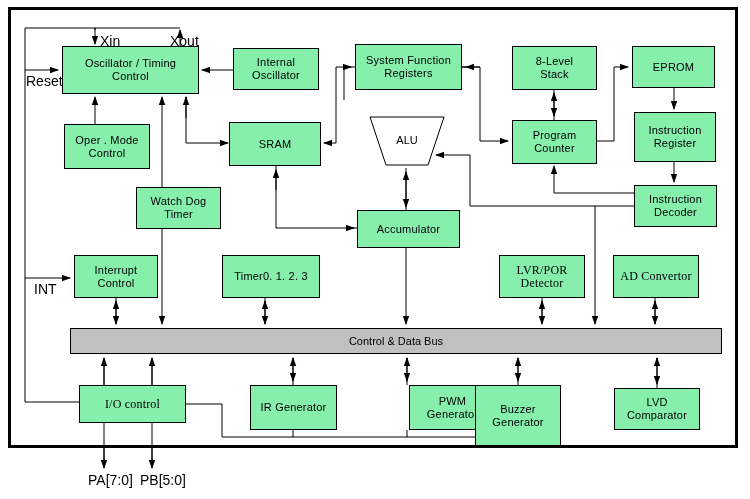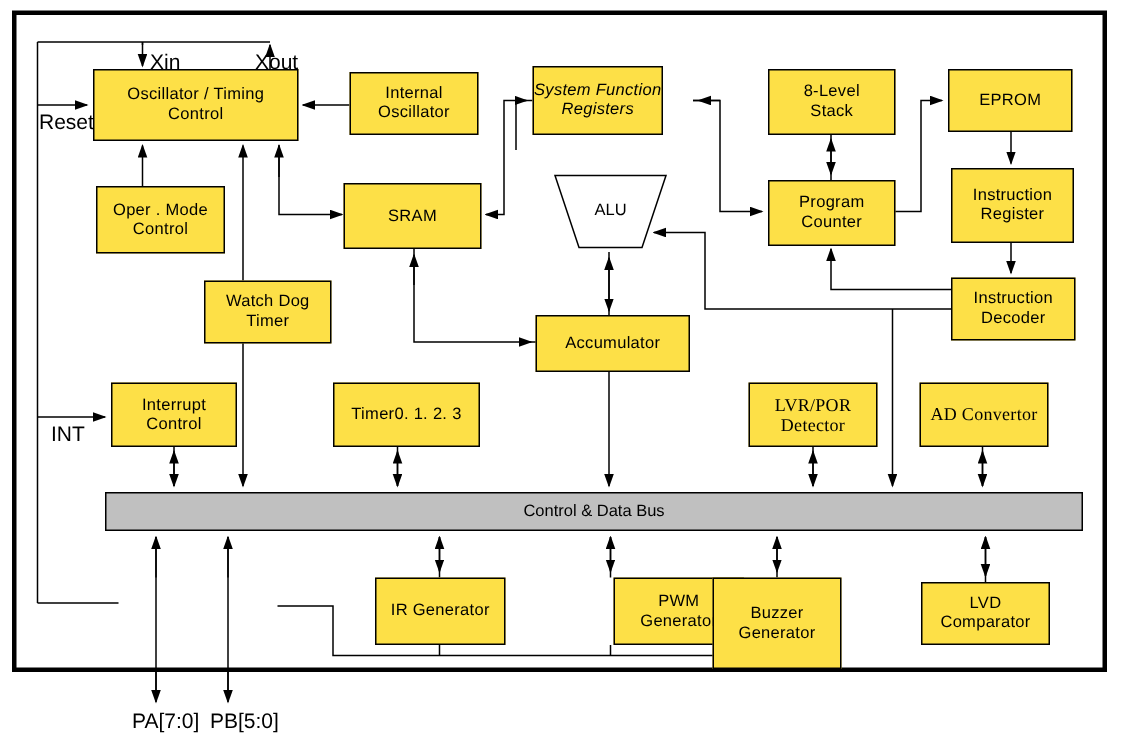--- a/index.html
+++ b/index.html
@@ -18,21 +18,21 @@
   #svg-layer {
     position: absolute;
     left: 0; top: 0;
     width: 750px;
     height: 499px;
   }
   .blk {
     position: absolute;
     box-sizing: border-box;
     border: 1px solid #000000;
-    background: #fde047;
+    background: #86efac;
     display: flex;
     align-items: center;
     justify-content: center;
     text-align: center;
     font-size: 11px;
     line-height: 13px;
     color: #000000;
     letter-spacing: 0.2px;
     z-index: 3;
   }
@@ -184,21 +184,21 @@
 
     </g>
   </svg>
 
   <div class="blk" style="left:62px; top:46px; width:137px; height:48px; white-space:pre-line;">Oscillator / Timing
 Control</div>
 
   <div class="blk" style="left:233px; top:48px; width:86px; height:42px; white-space:pre-line;">Internal
 Oscillator</div>
 
-  <div class="blk" style="left:355px; top:44px; width:87px; height:46px; white-space:pre-line;font-style:italic;">System Function
+  <div class="blk" style="left:355px; top:44px; width:107px; height:46px; white-space:pre-line;">System Function
 Registers</div>
 
   <div class="blk" style="left:512px; top:46px; width:85px; height:44px; white-space:pre-line;">8-Level
 Stack</div>
 
   <div class="blk" style="left:632px; top:46px; width:83px; height:42px;">EPROM</div>
 
   <div class="blk" style="left:64px; top:124px; width:86px; height:45px; white-space:pre-line;">Oper . Mode
 Control</div>
 
@@ -221,20 +221,21 @@
   <div class="blk" style="left:74px; top:255px; width:84px; height:43px; white-space:pre-line;">Interrupt
 Control</div>
 
   <div class="blk" style="left:222px; top:255px; width:98px; height:43px;">Timer0. 1. 2. 3</div>
 
   <div class="blk serif" style="left:499px; top:255px; width:86px; height:43px; white-space:pre-line;">LVR/POR
 Detector</div>
 
   <div class="blk serif" style="left:613px; top:255px; width:86px; height:43px;">AD Convertor</div>
 
+  <div class="blk serif" style="left:79px; top:385px; width:107px; height:38px;">I/O control</div>
 
   <div class="blk" style="left:250px; top:385px; width:87px; height:45px;">IR Generator</div>
 
   <div class="blk" style="left:364px; top:385px; width:87px; height:45px; white-space:pre-line;margin-left:45px;">PWM
 Generator</div>
 
   <div class="blk" style="left:475px; top:385px; width:86px; height:61px; white-space:pre-line;">Buzzer
 Generator</div>
 
   <div class="blk" style="left:614px; top:388px; width:86px; height:42px; white-space:pre-line;">LVD

